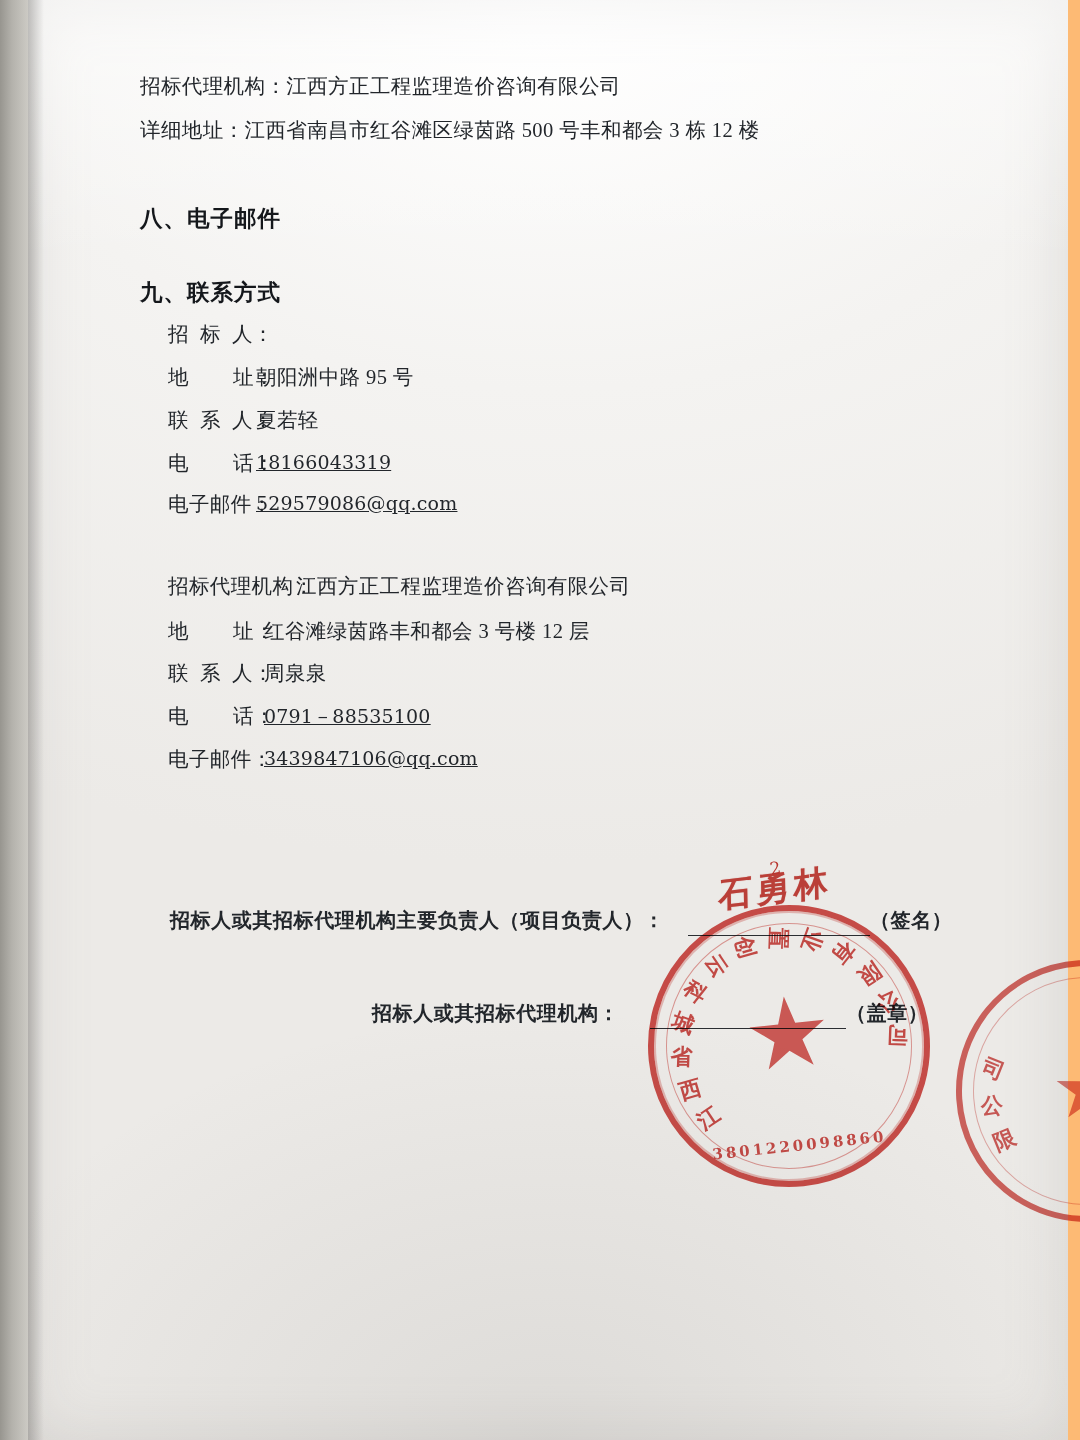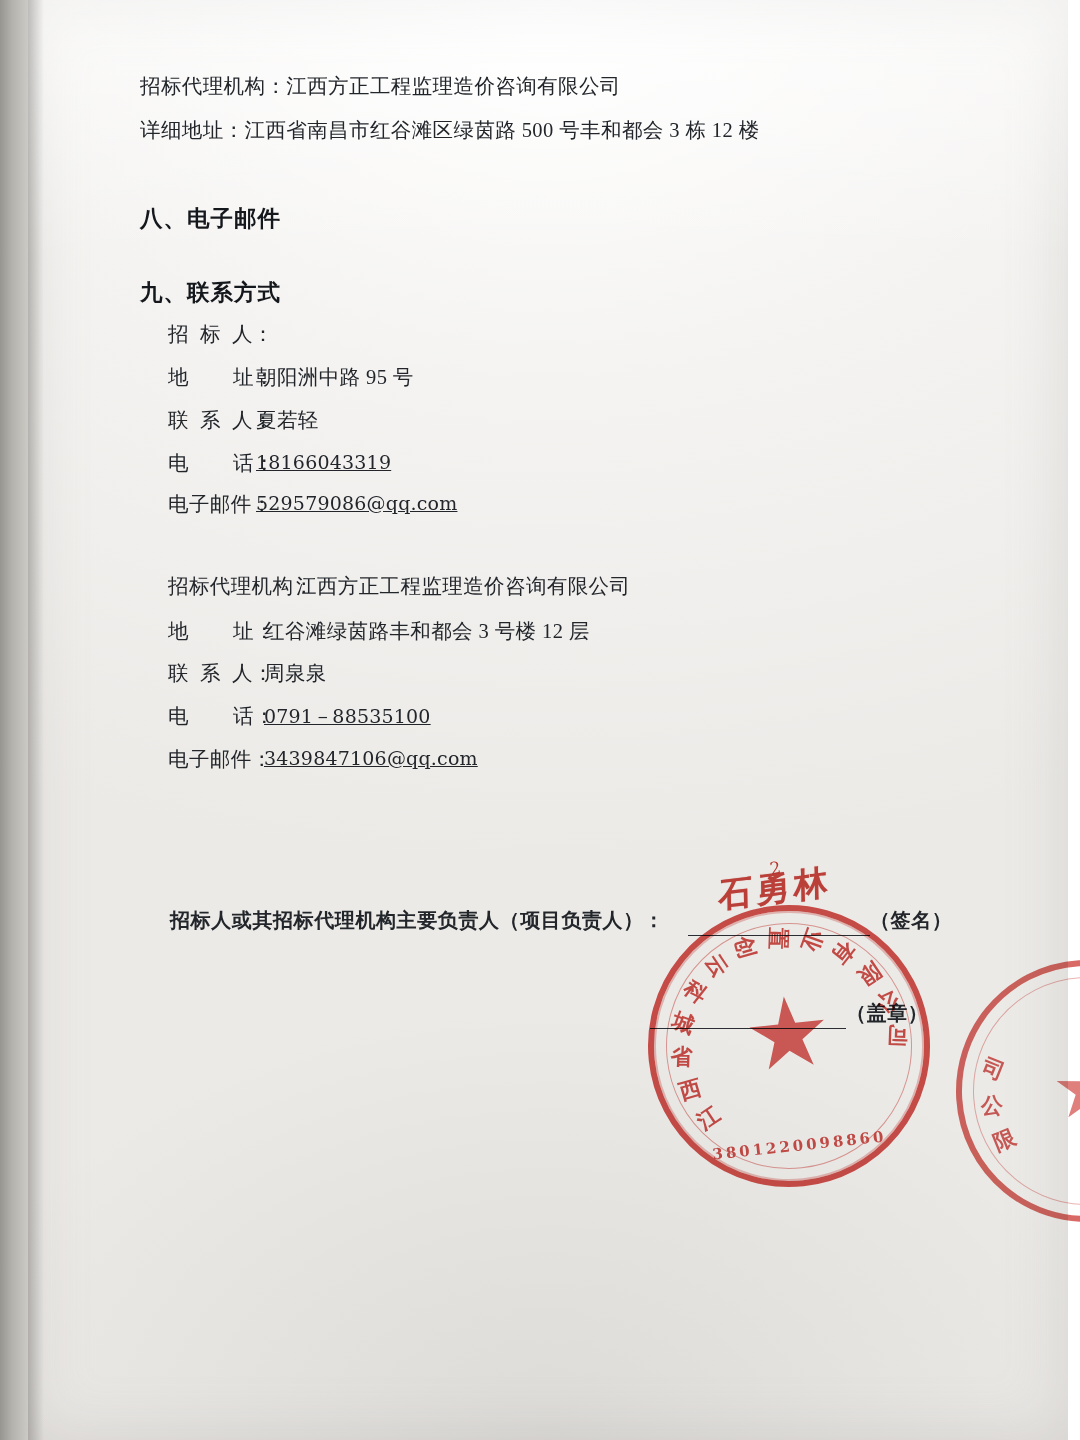--- a/index.html
+++ b/index.html
@@ -5,21 +5,21 @@
   html, body {
     margin: 0;
     padding: 0;
     background: #b8b8b4;
   }
   .page {
     position: relative;
     width: 1080px;
     height: 1440px;
     overflow: hidden;
-    background: #ffffff;
+    background: #fdba74;
     font-family: "Liberation Serif", "DejaVu Serif", serif;
   }
   
   .paper {
     position: absolute;
     left: 28px;
     top: 0px;
     width: 1040px;
     height: 1440px;
     background:
@@ -239,20 +239,21 @@
     <div class="line" style="left:140px; top:702px;">电        话：</div>
     <div class="line numtext" style="left:236px; top:704px;">0791－88535100</div>
 
     <div class="line" style="left:140px; top:745px;">电子邮件：</div>
     <div class="line numtext" style="left:236px; top:747px;">3439847106@qq.com</div>
 
     <div class="line big" style="left:142px; top:907px;">招标人或其招标代理机构主要负责人（项目负责人）：</div>
     <div class="sig-line" style="left:660px; top:935px; width:182px;"></div>
     <div class="line big" style="left:842px; top:907px;">（签名）</div>
 
+    <div class="line big" style="left:344px; top:1000px;">招标人或其招标代理机构：</div>
     <div class="sig-line" style="left:622px; top:1028px; width:196px;"></div>
     <div class="line big" style="left:818px; top:1000px;">（盖章）</div>
 
     <div class="signature">石勇林</div>
     <div class="sig-mark">2</div>
 
     <div class="stamp stamp-main">
       <div class="inner-ring"></div>
       <div class="star"></div>
       <div class="arc-text">

